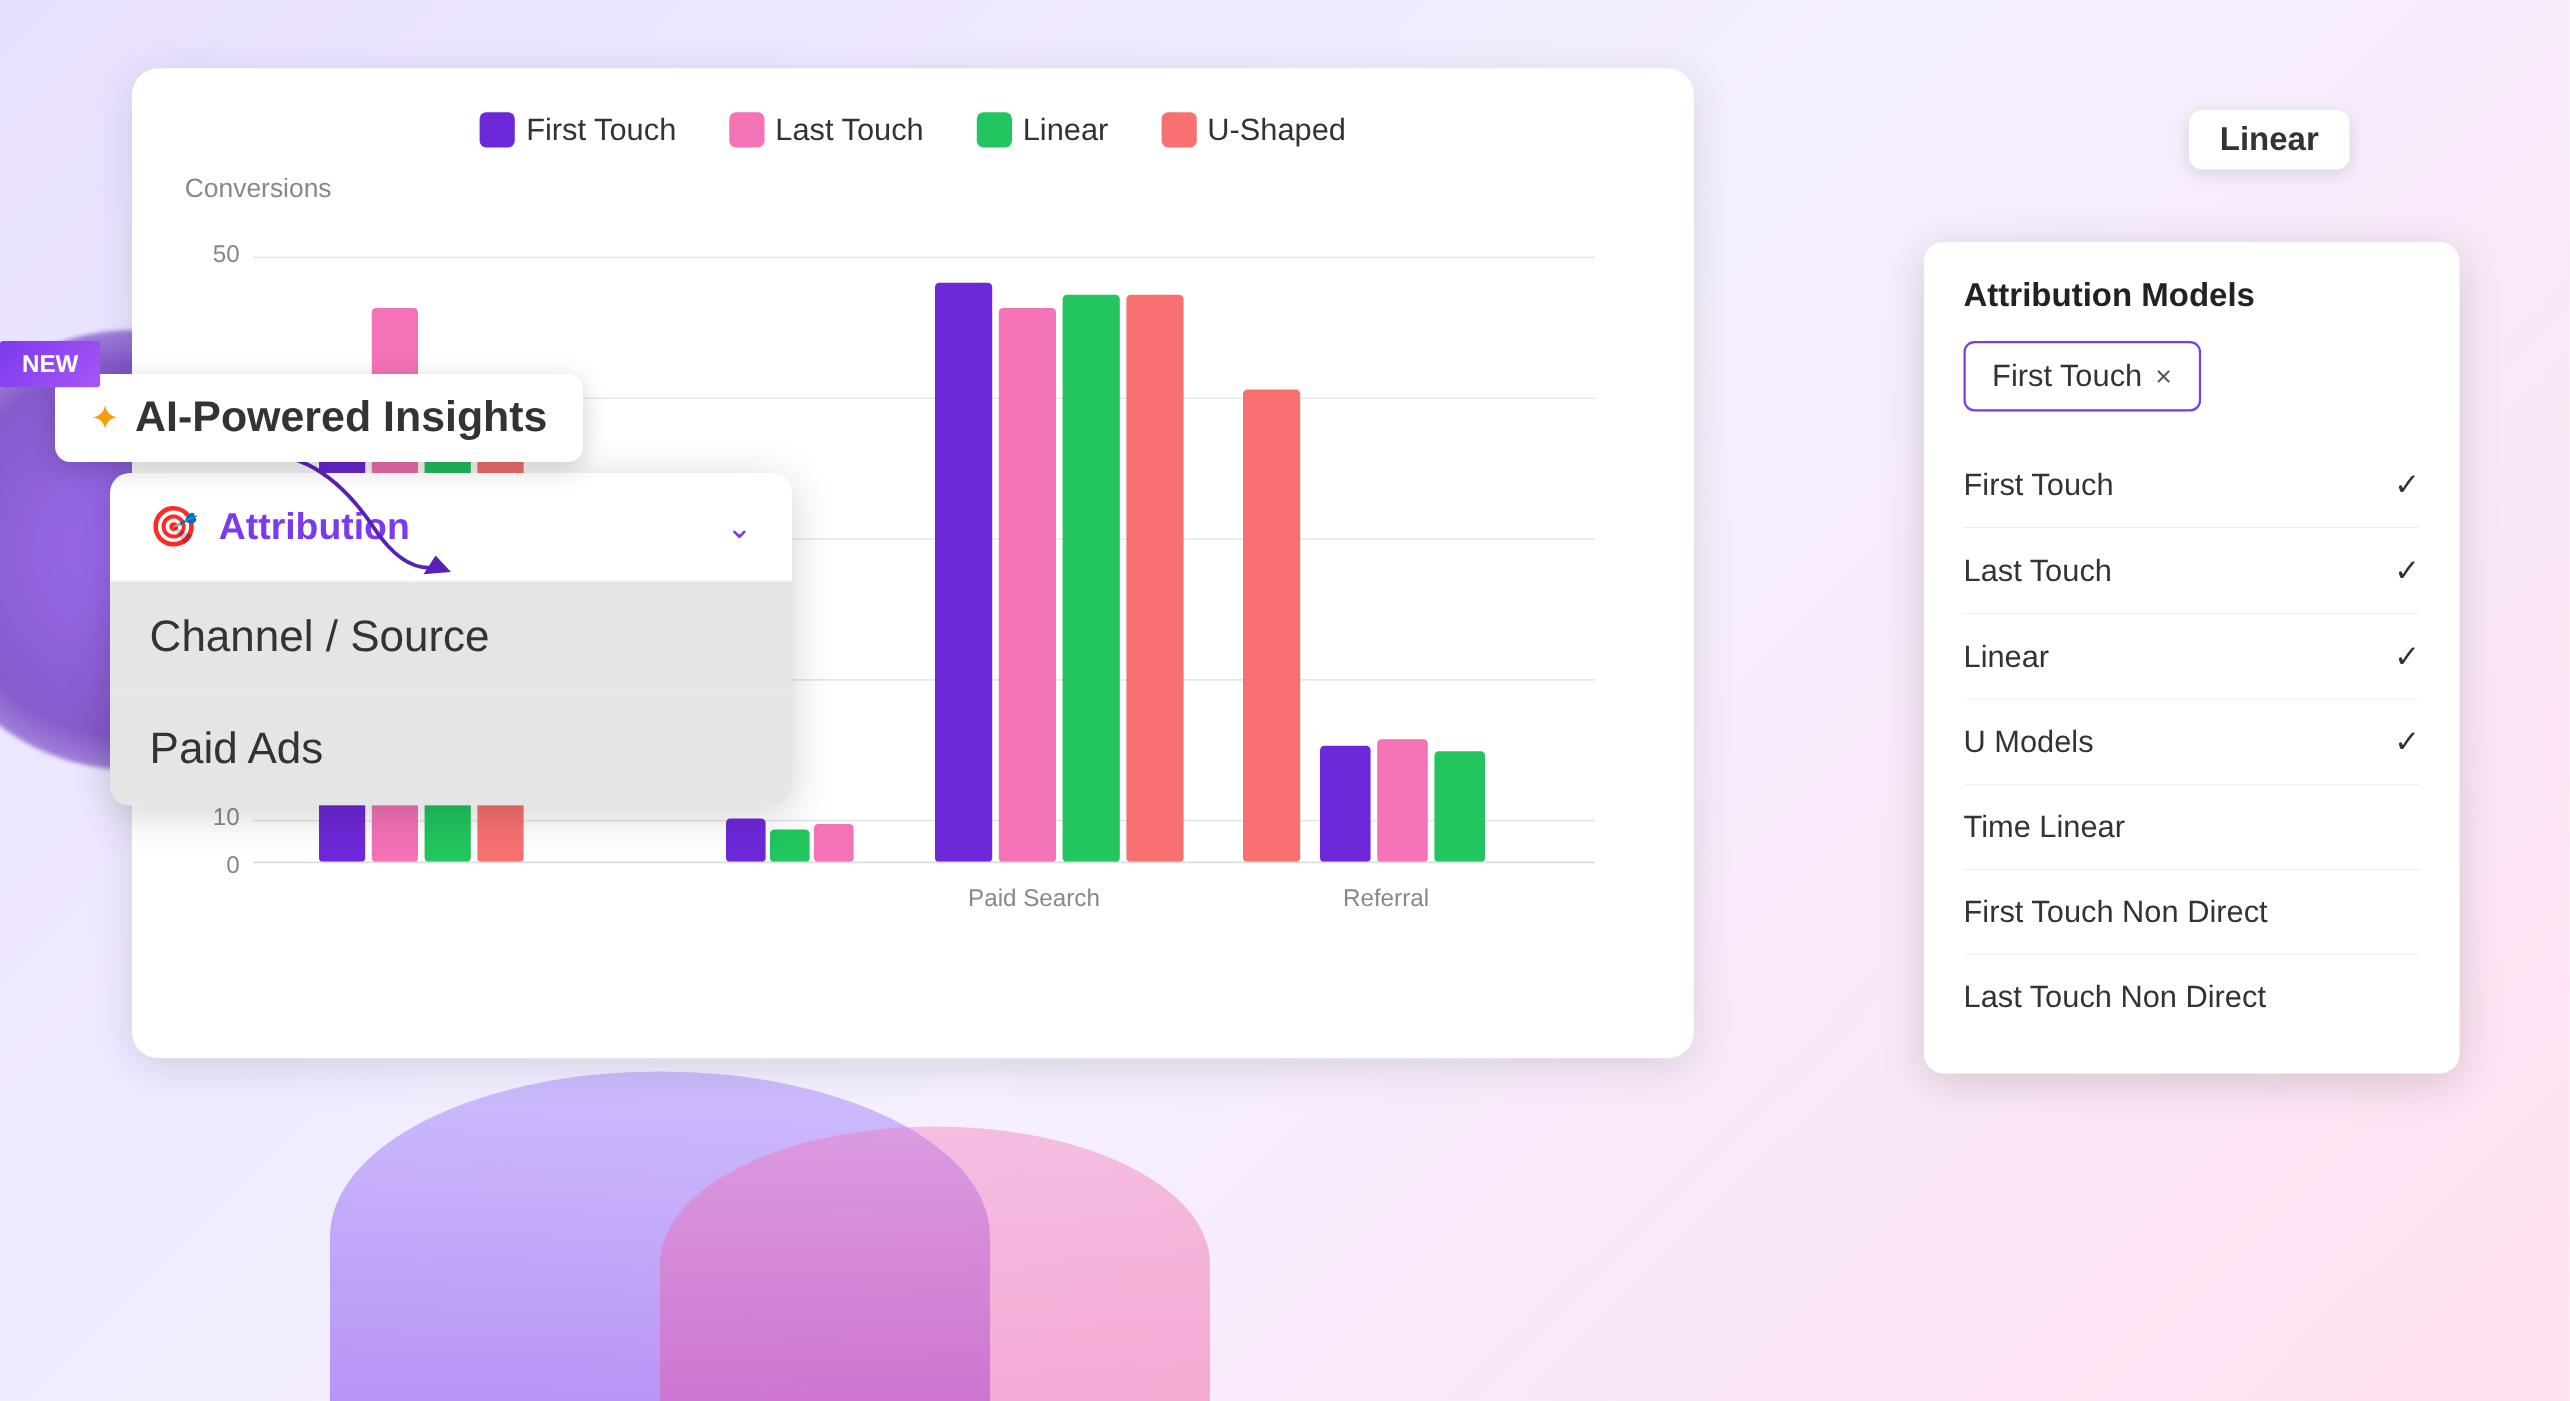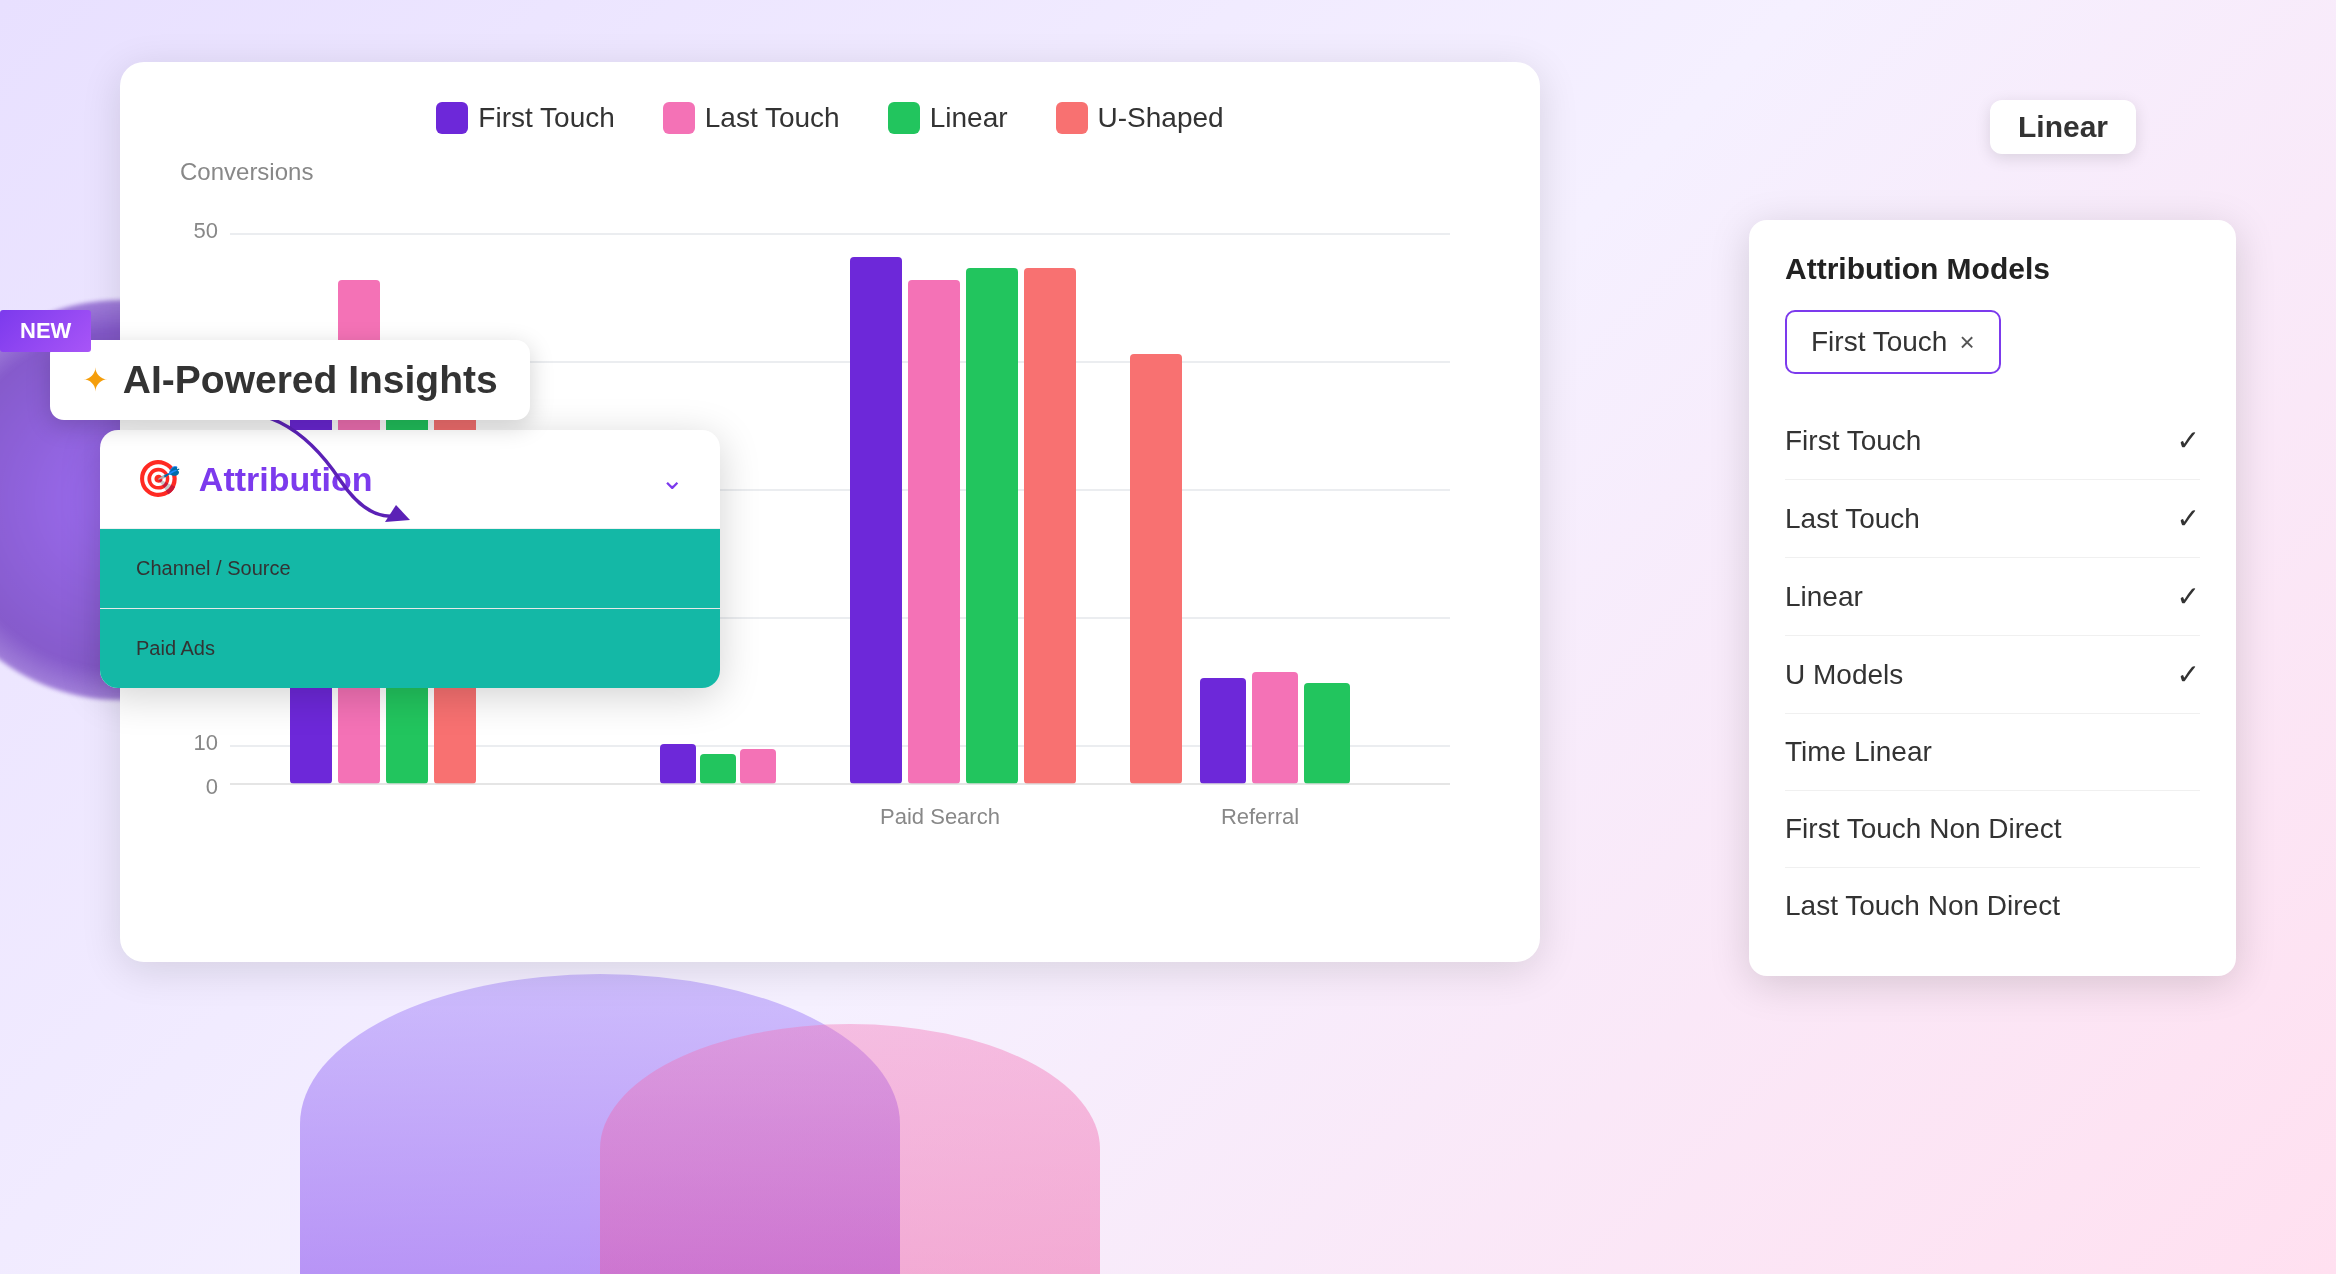--- a/index.html
+++ b/index.html
@@ -75,21 +75,20 @@
     }
     .legend-dot {
       width: 32px;
       height: 32px;
       border-radius: 6px;
     }
     .chart-label-y {
       font-size: 24px;
       color: #888;
       margin-bottom: 8px;
-      margin-left: 12px;
     }
 
     
     .bar-chart {
       width: 100%;
     }
 
     
     .dropdown-menu {
       position: absolute;
@@ -119,23 +118,23 @@
       font-size: 34px;
       font-weight: 600;
       color: #7c3aed;
     }
     .dropdown-chevron {
       font-size: 28px;
       color: #7c3aed;
     }
     .dropdown-item {
       padding: 28px 36px;
-      font-size: 20px;
-      color: #333;
-      background: #14b8a6;
+      font-size: 40px;
+      color: #333;
+      background: #e5e5e5;
       border-bottom: 1px solid #e8e8e8;
       cursor: pointer;
     }
     .dropdown-item:last-child {
       border-bottom: none;
     }
 
     
     .models-panel {
       position: absolute;

